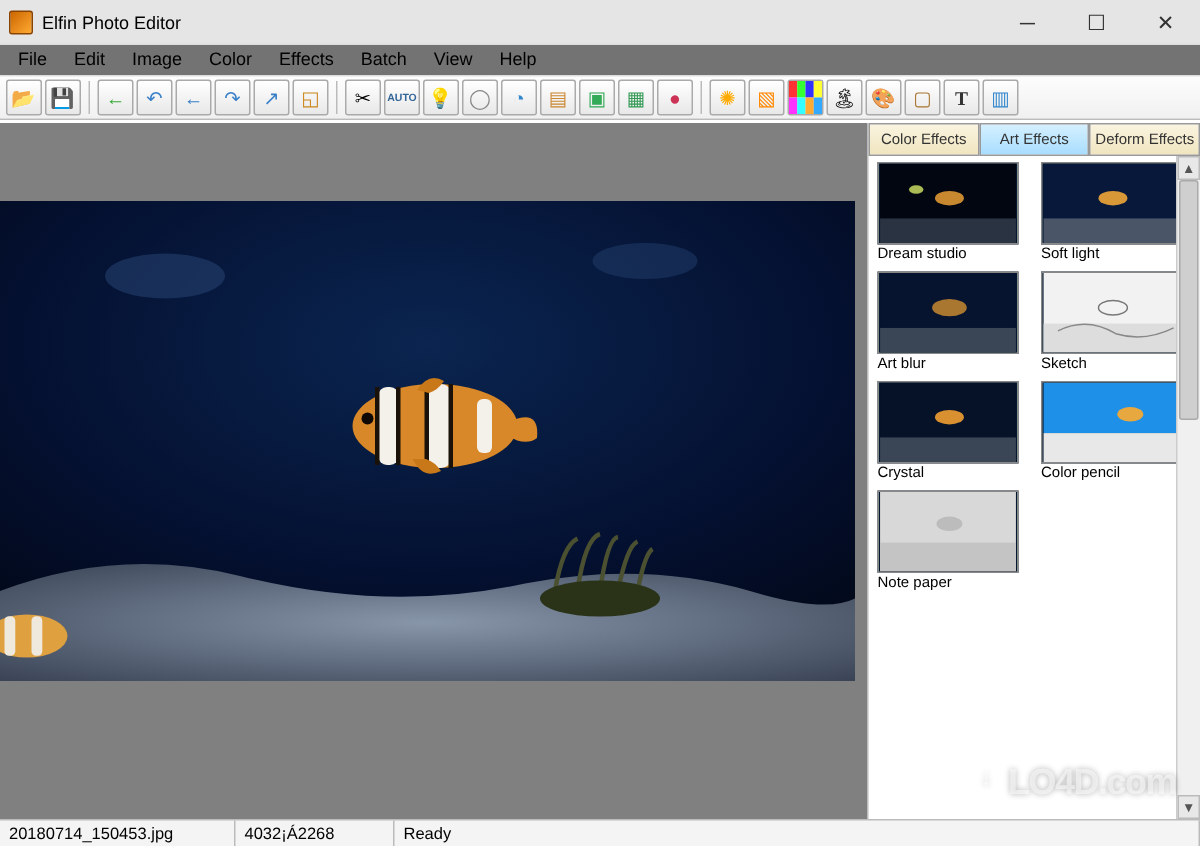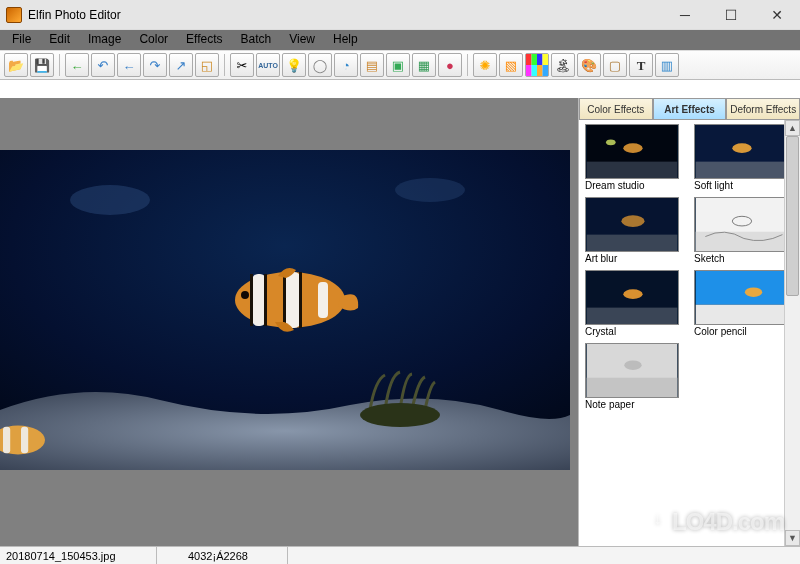--- a/index.html
+++ b/index.html
@@ -80,21 +80,20 @@
       background: #bbb;
       margin: 0 3px;
     }
     .workspace {
       position: absolute;
       top: 82px;
       bottom: 18px;
       left: 0;
       right: 0;
       display: flex;
-      margin-top: 16px;
     }
     .canvas-area {
       flex: 1;
       background: #808080;
       position: relative;
       overflow: hidden;
     }
     .photo {
       position: absolute;
       top: 52px;
@@ -119,21 +118,21 @@
       border: 1px solid #999;
       background: linear-gradient(#faf4e0,#f0e5c0);
       font-size: 10px;
       display: flex;
       align-items: center;
       justify-content: center;
       color: #333;
     }
     .effect-tabs .active {
       background: linear-gradient(#d5f0ff,#a8ddff);
-      font-weight: bold;
+      font-weight: normal;
     }
     .effects-grid {
       flex: 1;
       overflow: hidden;
       padding: 4px 2px 4px 6px;
       position: relative;
     }
     .effects-inner {
       display: grid;
       grid-template-columns: 1fr 1fr;
@@ -183,21 +182,20 @@
     .vscroll .arrow.bottom { position:absolute; bottom:0; left:0; right:0; }
     .statusbar {
       position: absolute;
       bottom: 0; left: 0; right: 0;
       height: 18px;
       background: #f4f4f4;
       border-top: 1px solid #bbb;
       display: flex;
       font-size: 11px;
       align-items: center;
-      gap: 25px;
     }
     .statusbar div {
       border-right: 1px solid #bbb;
       padding: 0 6px;
       height: 100%;
       display: flex;
       align-items: center;
     }
     .status-filename { width: 157px; }
     .status-dim { width: 106px; }
@@ -434,18 +432,19 @@
         <div class="thumb-sb"></div>
       </div>
       <div class="arrow bottom">▼</div>
     </div>
   </div>
 </div>
 
 <div class="statusbar">
   <div class="status-filename">20180714_150453.jpg</div>
   <div class="status-dim">4032¡Á2268</div>
+  <div class="status-ready">Ready</div>
 </div>
 
 <div class="watermark">
   <span class="dl">↓</span>
   <span>LO4D.com</span>
 </div>
 
 </body></html>

